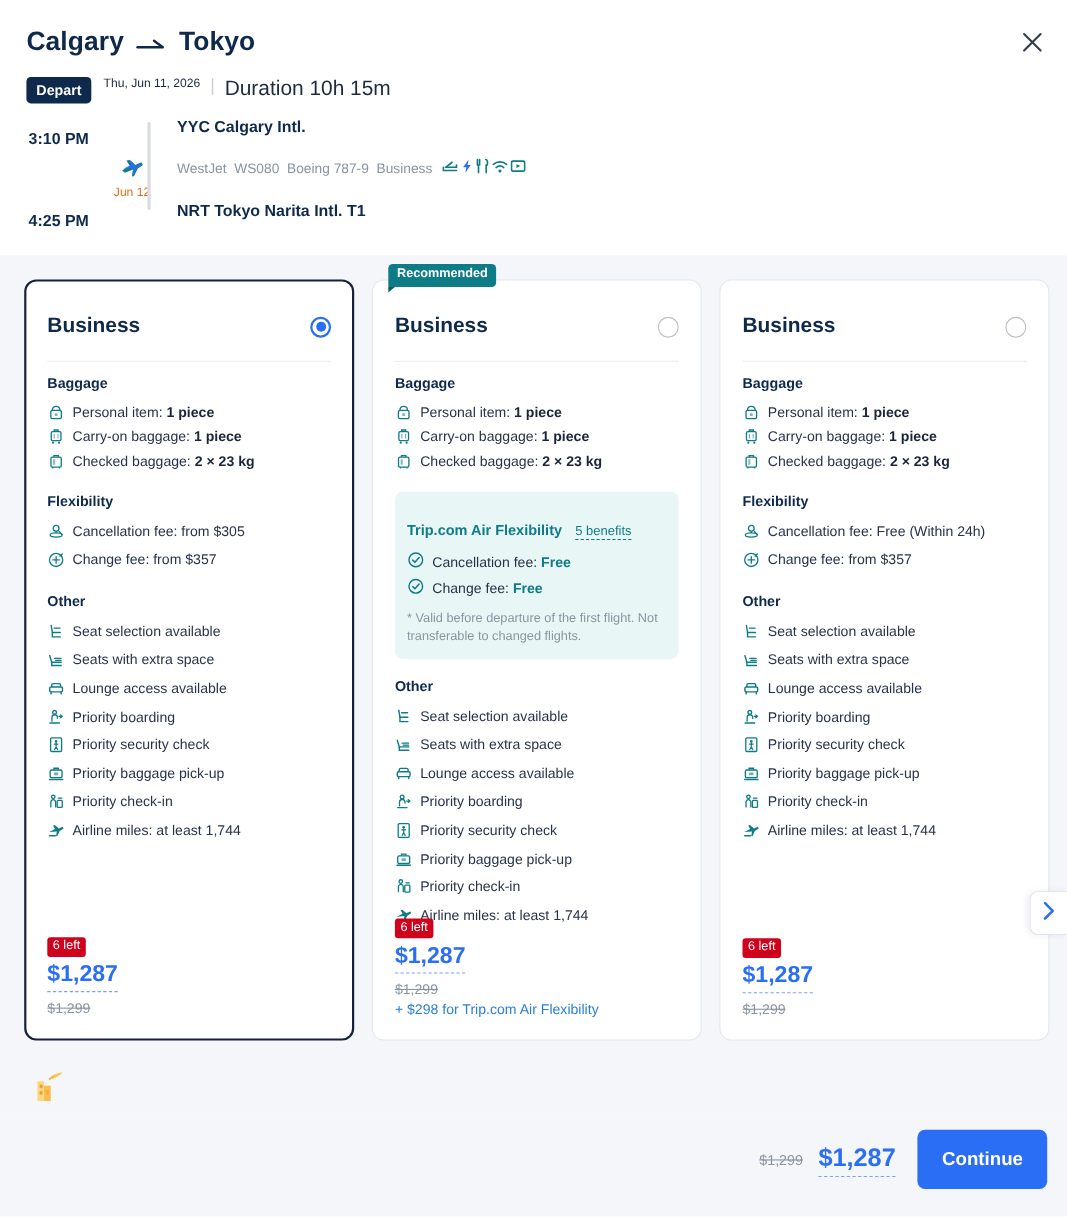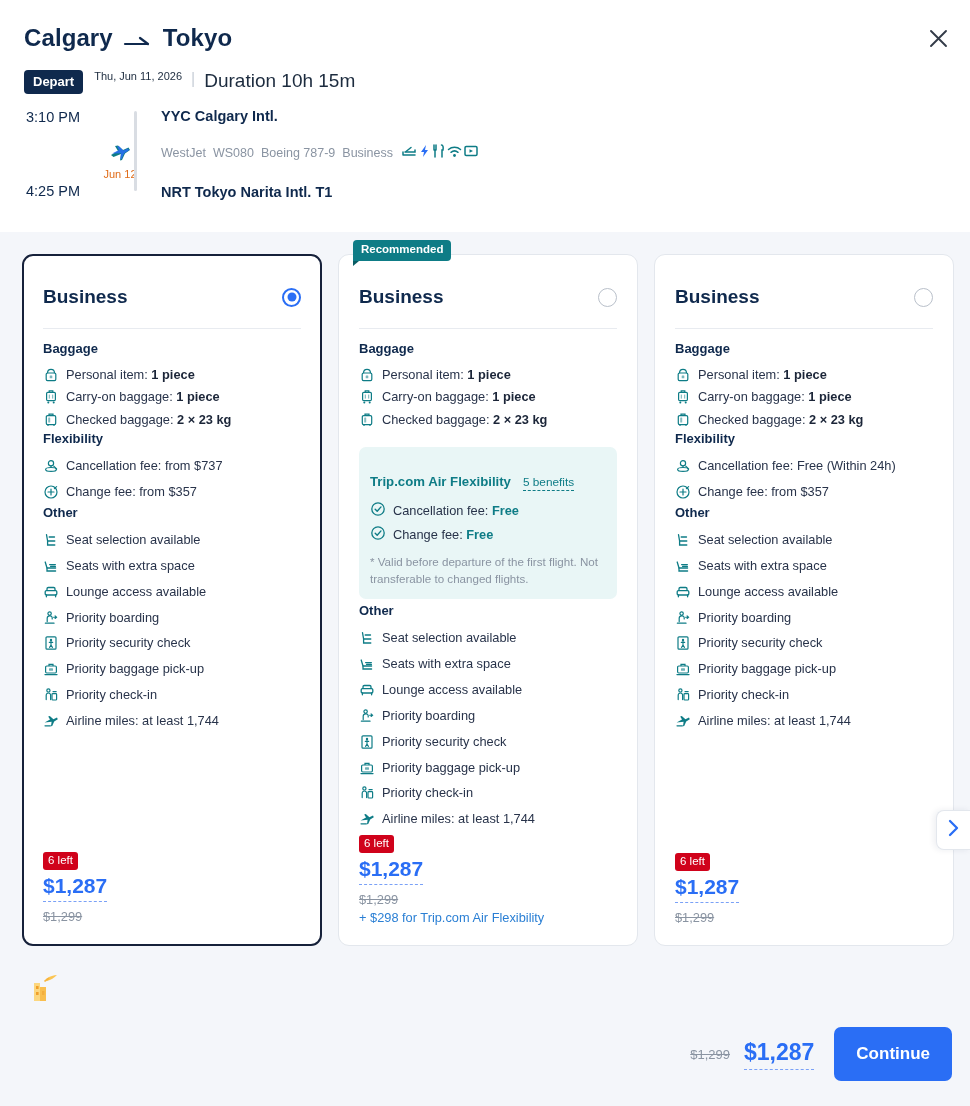--- a/index.html
+++ b/index.html
@@ -24,21 +24,21 @@
   .depart-badge {
     background: #0f294d; color: #fff; font-size: 13px; font-weight: bold;
     border-radius: 4px; padding: 5px 9px 6px; line-height: 1;
   }
   .depart-date { font-size: 11px; color: #1c2b3e; margin-left: 11px; }
   .depart-sep { color: #c8cfd8; margin: 0 9px; }
   .depart-dur { font-size: 19px; color: #1c2b3e; }
 
   .itin { position: absolute; left: 24px; top: 106px; width: 560px; }
   .itin-times { position: absolute; left: 0; top: 0; width: 96px; text-align: left; }
-  .t-time { font-size: 14.5px; font-weight: normal; color: #0f294d; }
+  .t-time { font-size: 14.5px; font-weight: bold; color: #0f294d; margin-top: 10px; }
   .t-time.dep { position: absolute; left: 2px; top: 3px; }
   .t-time.arr { position: absolute; left: 2px; top: 77px; }
   .plane-mid { position: absolute; left: 28px; top: 38px; width: 40px; text-align: center; margin-left: 48px; }
   .nextday { font-size: 11px; color: #e06c18; margin-top: 2px; font-weight: 500; }
 
   .itin-line { position: absolute; left: 110px; top: 5px; width: 3px; height: 80px; background: #d9dde3; border-radius: 2px; }
 
   .itin-body { position: absolute; left: 137px; top: 0; width: 430px; }
   .ap-name { font-size: 14.5px; font-weight: bold; color: #0f294d; line-height: 1.4; }
   .ap-name.arr { position: absolute; top: 76px; left: 0; }
@@ -77,21 +77,21 @@
   .cabin { font-size: 19px; font-weight: bold; color: #0f294d; }
   .radio { width: 19px; height: 19px; border-radius: 50%; border: 1.6px solid #b9c0ca; background: #fff; cursor: pointer; flex: none; }
   .radio.on { border: 2px solid #2a6ef5; position: relative; }
   .radio.on::after {
     content: ""; position: absolute; left: 50%; top: 50%; transform: translate(-50%,-50%);
     width: 9px; height: 9px; border-radius: 50%; background: #2a6ef5;
   }
   .hr { height: 1px; background: #e8ebf0; margin: 11px 0 12px; }
 
   .sec-title { font-size: 13px; font-weight: bold; color: #0f294d; margin-bottom: 7px; }
-  .sec-title.sp { }
+  .sec-title.sp { margin-top: 17px; }
   .feat { display: flex; align-items: flex-start; gap: 7px; font-size: 12.8px; color: #28334a; line-height: 1.55; padding: 1.5px 0; }
   .feat .ic { flex: none; width: 16px; height: 16px; display: inline-block; margin-top: 2px; }
   .feat b { font-weight: bold; color: #1b2538; }
   .feat.loose { padding: 3px 0; }
 
   
   .flexbox { background: #e9f6f6; border-radius: 7px; padding: 27px 11px 12px; margin: 16px 0 4px; }
   .flexbox-head { display: flex; align-items: baseline; gap: 12px; margin-bottom: 7px; }
   .flex-title { font-size: 13.2px; font-weight: bold; color: #0e7c86; }
   .flex-benefits { font-size: 11.8px; color: #0e7c86; border-bottom: 1px dashed #0e7c86; cursor: pointer; padding-bottom: 1px; }
@@ -265,21 +265,21 @@
             <span>Checked baggage: <b>2 × 23 kg</b></span>
           </div>
           <div class="sec-title sp">Flexibility</div>
           <div class="feat loose">
             <span class="ic"><svg width="16" height="16" viewBox="0 0 16 16">
                 <ellipse cx="8" cy="11.4" rx="5.4" ry="1.9" fill="none" stroke="#0e7c86" stroke-width="1.2"></ellipse>
                 <circle cx="8" cy="5.2" r="2.6" fill="none" stroke="#0e7c86" stroke-width="1.2"></circle>
                 <path d="M8 7.8 V9.6" stroke="#0e7c86" stroke-width="1.2"></path>
                 <path d="M10.8 8.2 L13.6 11" stroke="#0e7c86" stroke-width="1.2" stroke-linecap="round"></path>
               </svg></span>
-            <span>Cancellation fee: from $737</span>
+            <span>Cancellation fee: from $305</span>
           </div>
           <div class="feat loose">
             <span class="ic"><svg width="16" height="16" viewBox="0 0 16 16">
                 <circle cx="8" cy="8" r="6" fill="none" stroke="#0e7c86" stroke-width="1.2"></circle>
                 <path d="M8 5 V11 M5 8 H11" stroke="#0e7c86" stroke-width="1.2" stroke-linecap="round"></path>
                 <path d="M11.4 4.6 L13.6 2.6" stroke="#0e7c86" stroke-width="1.2" stroke-linecap="round"></path>
               </svg></span>
             <span>Change fee: from $357</span>
           </div>
           <div class="sec-title sp">Other</div>

